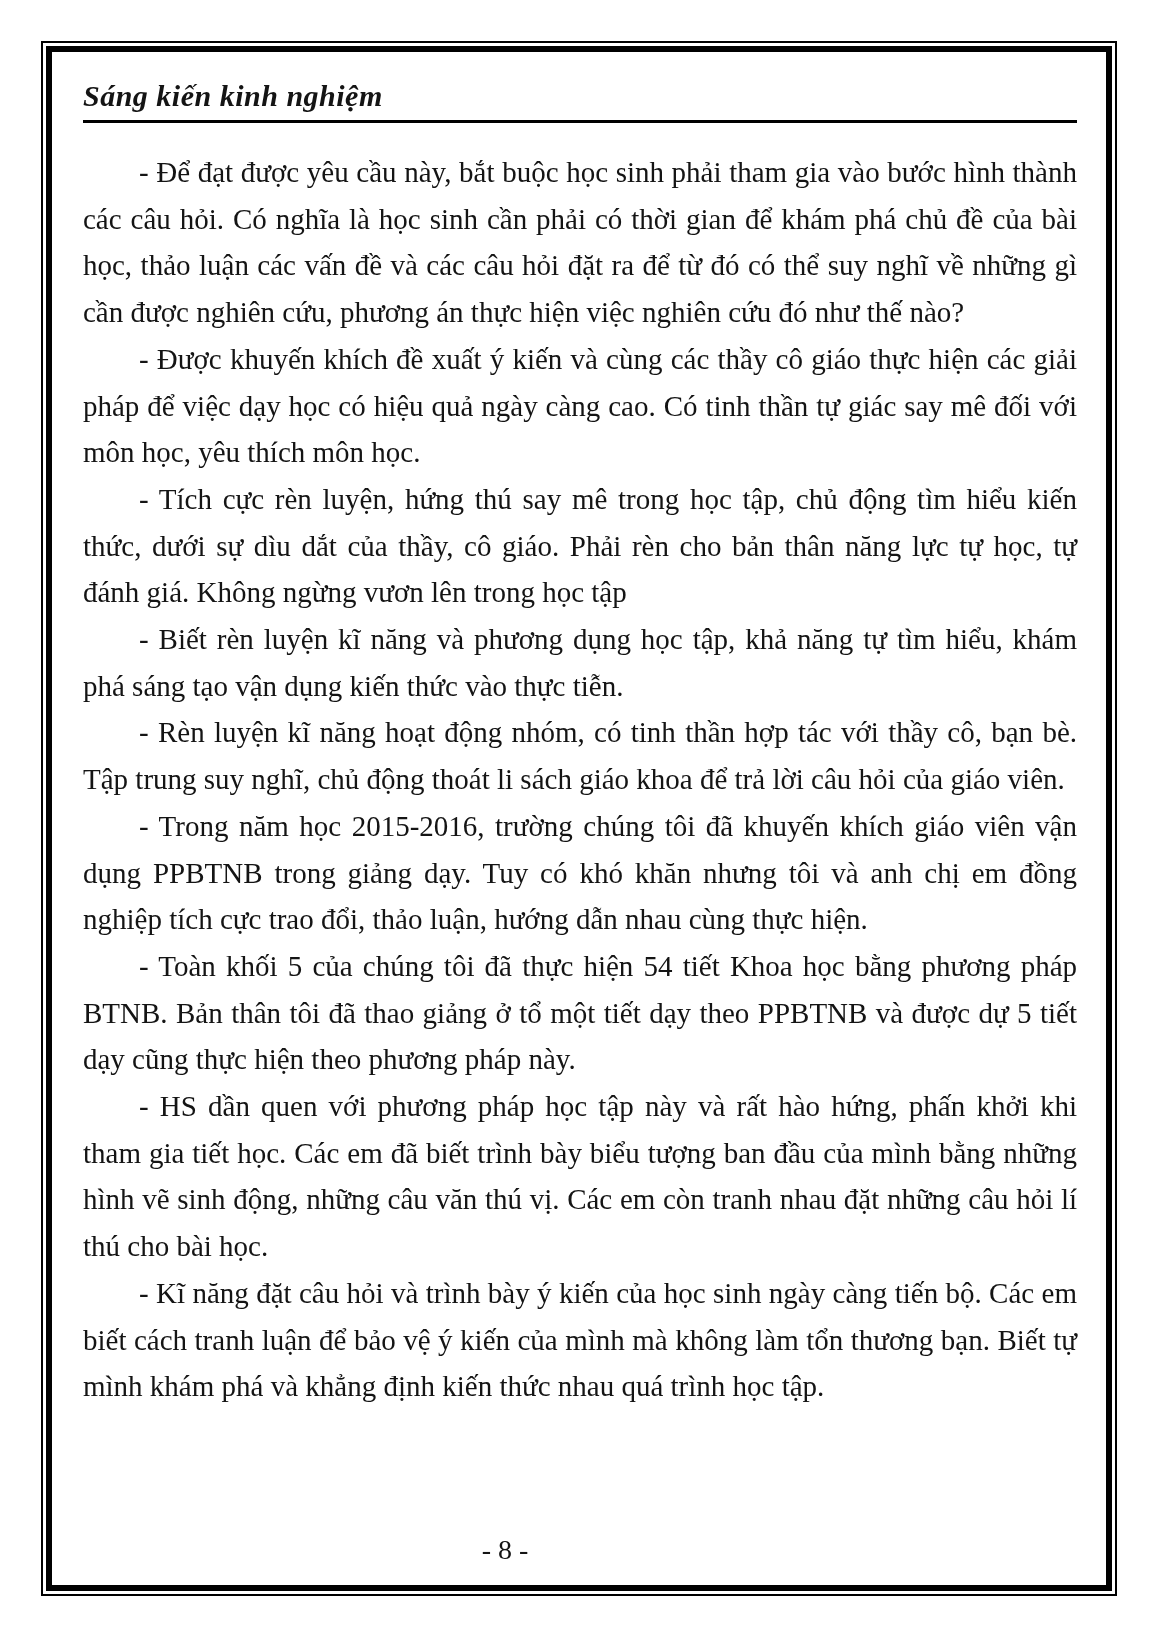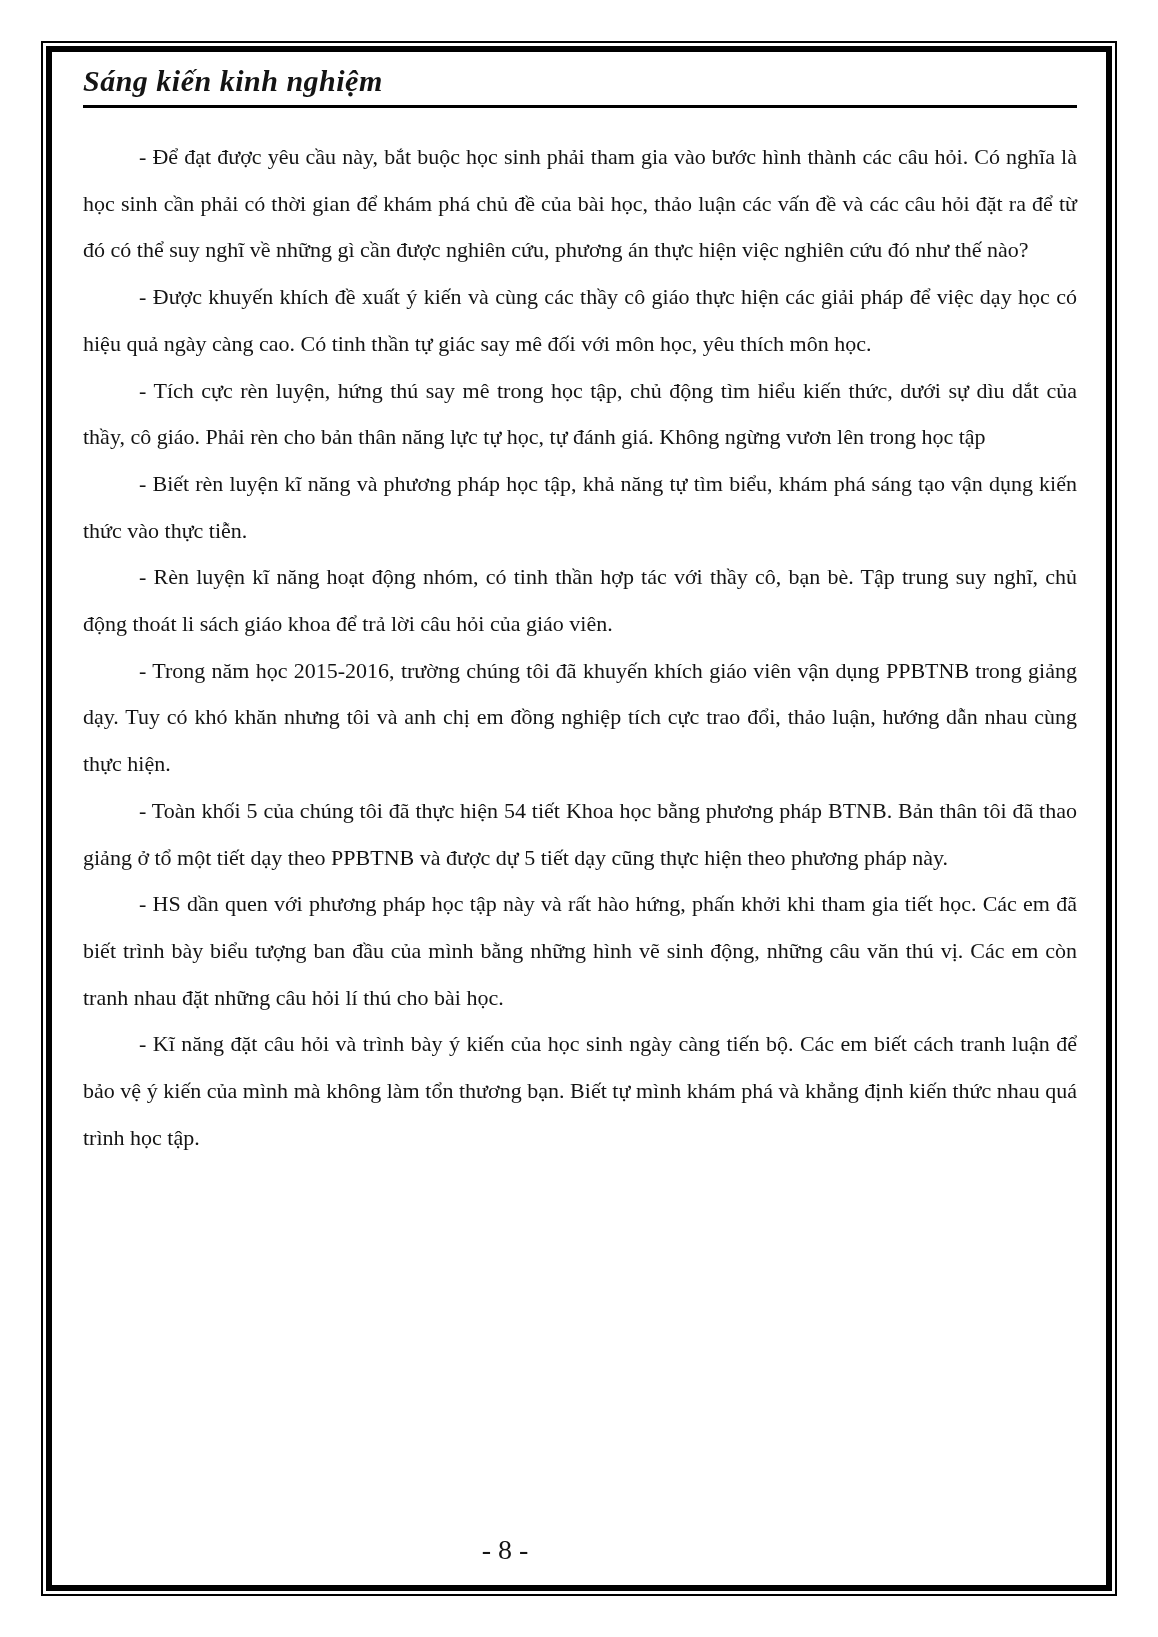--- a/index.html
+++ b/index.html
@@ -24,37 +24,37 @@
     right: 46px;
     bottom: 46px;
     border: 6px solid #000000;
     outline: 2px solid #000000;
     outline-offset: 3px;
     box-sizing: border-box;
   }
   .frame-content {
     position: absolute;
     inset: 0;
-    padding: 12px 29px 0 31px;
+    padding: 27px 29px 0 31px;
     border-radius: 25px;
   }
   .doc-header {
     display: flex;
     justify-content: space-between;
     align-items: baseline;
     font-size: 30px;
     font-weight: bold;
     font-style: italic;
     border-bottom: 3px solid #000000;
     padding-bottom: 7px;
     letter-spacing: 0.5px;
   }
   .doc-body {
     margin-top: 26px;
-    font-size: 22px;
+    font-size: 29px;
     line-height: 46.7px;
     text-align: justify;
   }
   .doc-body p {
     margin: 0;
     text-indent: 56px;
   }
   .doc-body p.heading {
     font-weight: bold;
     text-indent: 0;
@@ -78,21 +78,21 @@
     <div class="frame-content">
 
       <div class="doc-header">
         <span>Sáng kiến kinh nghiệm</span>
       </div>
 
       <div class="doc-body">
         <p>- Để đạt được yêu cầu này, bắt buộc học sinh phải tham gia vào bước hình thành các câu hỏi. Có nghĩa là học sinh cần phải có thời gian để khám phá chủ đề của bài học, thảo luận các vấn đề và các câu hỏi đặt ra để từ đó có thể suy nghĩ về những gì cần được nghiên cứu, phương án thực hiện việc nghiên cứu đó như thế nào?</p>
         <p>- Được khuyến khích đề xuất ý kiến và cùng các thầy cô giáo thực hiện các giải pháp để việc dạy học có hiệu quả ngày càng cao. Có tinh thần tự giác say mê đối với môn học, yêu thích môn học.</p>
         <p>- Tích cực rèn luyện, hứng thú say mê trong học tập, chủ động tìm hiểu kiến thức, dưới sự dìu dắt của thầy, cô giáo. Phải rèn cho bản thân năng lực tự học, tự đánh giá. Không ngừng vươn lên trong học tập</p>
-        <p>- Biết rèn luyện kĩ năng và phương pháp học tập, khả năng tự tìm biểu, khám phá sáng tạo vận dụng kiến thức vào thực tiễn.</p>
+        <p>- Biết rèn luyện kĩ năng và phương dụng học tập, khả năng tự tìm hiểu, khám phá sáng tạo vận dụng kiến thức vào thực tiễn.</p>
         <p>- Rèn luyện kĩ năng hoạt động nhóm, có tinh thần hợp tác với thầy cô, bạn bè. Tập trung suy nghĩ, chủ động thoát li sách giáo khoa để trả lời câu hỏi của giáo viên.</p>
         <p>- Trong năm học 2015-2016, trường chúng tôi đã khuyến khích giáo viên vận dụng PPBTNB trong giảng dạy. Tuy có khó khăn nhưng tôi và anh chị em đồng nghiệp tích cực trao đổi, thảo luận, hướng dẫn nhau cùng thực hiện.</p>
         <p>- Toàn khối 5 của chúng tôi đã thực hiện 54 tiết Khoa học bằng phương pháp BTNB. Bản thân tôi đã thao giảng ở tổ một tiết dạy theo PPBTNB và được dự 5 tiết dạy cũng thực hiện theo phương pháp này.</p>
         <p>- HS dần quen với phương pháp học tập này và rất hào hứng, phấn khởi khi tham gia tiết học. Các em đã biết trình bày biểu tượng ban đầu của mình bằng những hình vẽ sinh động, những câu văn thú vị. Các em còn tranh nhau đặt những câu hỏi lí thú cho bài học.</p>
         <p>- Kĩ năng đặt câu hỏi và trình bày ý kiến của học sinh ngày càng tiến bộ. Các em biết cách tranh luận để bảo vệ ý kiến của mình mà không làm tổn thương bạn. Biết tự mình khám phá và khẳng định kiến thức nhau quá trình học tập.</p>
       </div>
 
     </div>
   </div>
 

